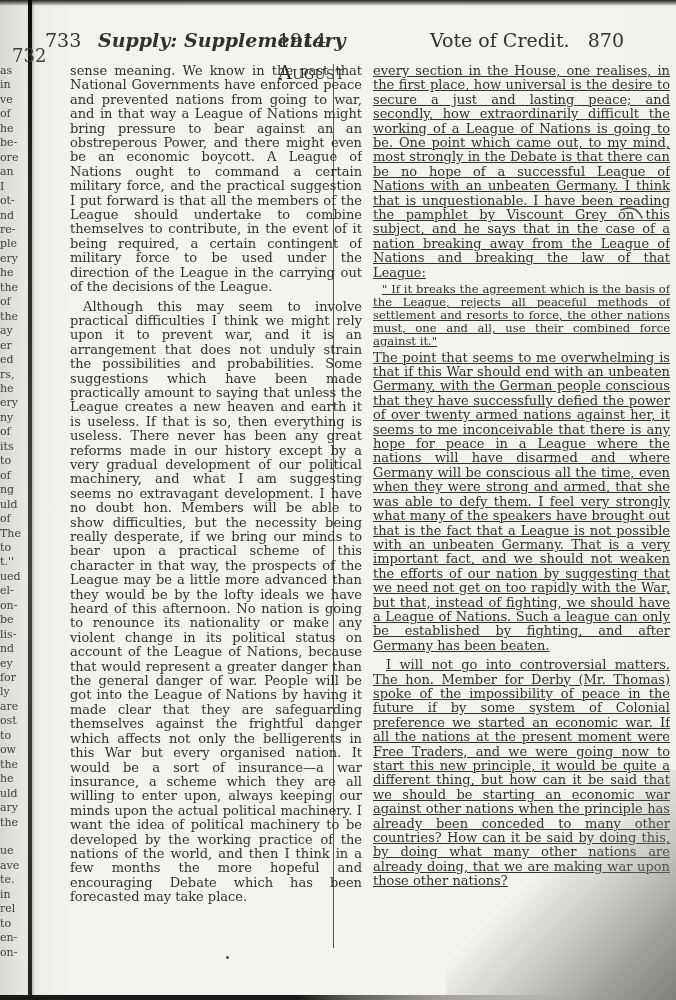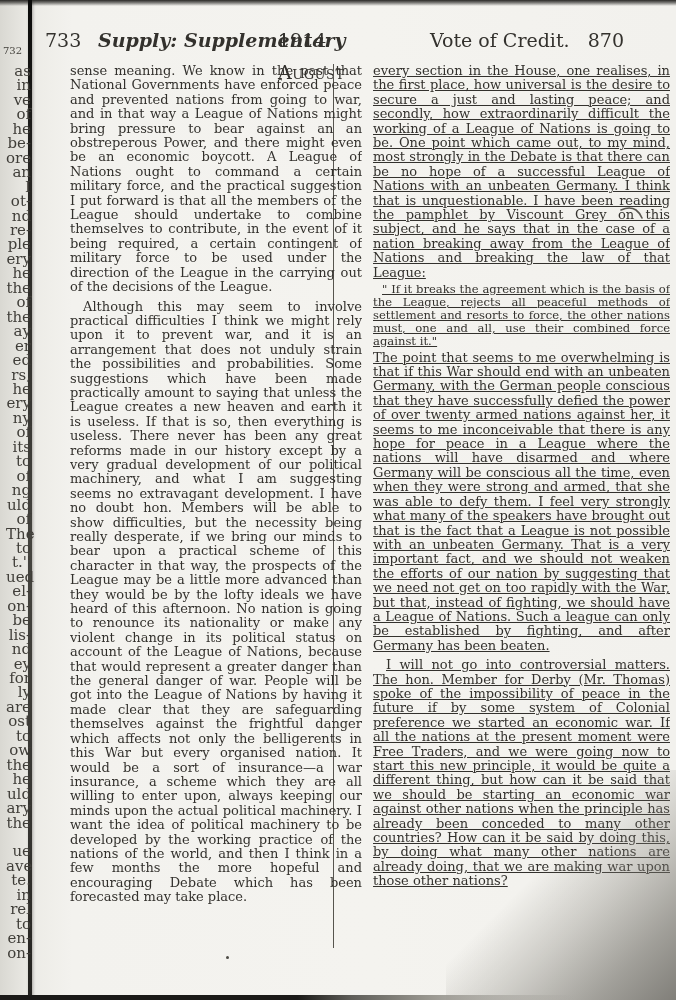--- a/index.html
+++ b/index.html
@@ -17,24 +17,24 @@
     box-shadow:1px 0 3px rgba(40,38,34,.35);}
   .bottom-edge{position:absolute;bottom:0;left:0;height:5px;width:676px;
     background:linear-gradient(90deg,#1b1a18 0%,#1b1a18 44%,#5f5e59 52%,#97958e 63%,rgba(150,148,140,0) 85%);}
   .corner-shadow{position:absolute;right:0;bottom:0;width:230px;height:230px;
     background:linear-gradient(135deg,rgba(120,118,110,0) 42%,rgba(135,133,125,.35) 62%,rgba(112,110,103,.62) 82%,rgba(100,98,92,.8) 100%);}
   .ink-mark{position:absolute;left:620px;top:205px;width:24px;height:14px;}
   .ink-mark svg{display:block;}
   .footnote-dot{position:absolute;left:226px;top:956px;width:3px;height:3px;border-radius:50%;background:#4c4a44;}
 
   
-  .margin-pageno{position:absolute;left:0;top:45px;width:25px;text-align:center;
-    font-size:10px;color:#403e39;}
-  .margin-frags{position:absolute;left:0;top:64px;width:25px;text-align:right;
-    font-size:15px;line-height:14.45px;color:#403e39;white-space:pre-line;padding-left:6px;}
+  .margin-pageno{position:absolute;left:12px;top:45px;width:25px;text-align:left;
+    font-size:18px;color:#403e39;}
+  .margin-frags{position:absolute;left:0;top:64px;width:25px;text-align:left;
+    font-size:11px;line-height:14.45px;color:#403e39;white-space:pre-line;}
 
   
   .header{position:absolute;left:38px;top:29px;width:600px;height:18px;font-size:19px;}
   .header span{position:absolute;top:0;white-space:nowrap;}
   .h-pgl{left:7px;}
   .h-title{left:60px;font-style:italic;font-weight:bold;}
   .h-date{left:240px;}
   .h-date .sc{font-variant:small-caps;letter-spacing:.5px;margin-top:32px;}
   .h-rtitle{left:392px;}
   .h-pgr{right:14px;}

